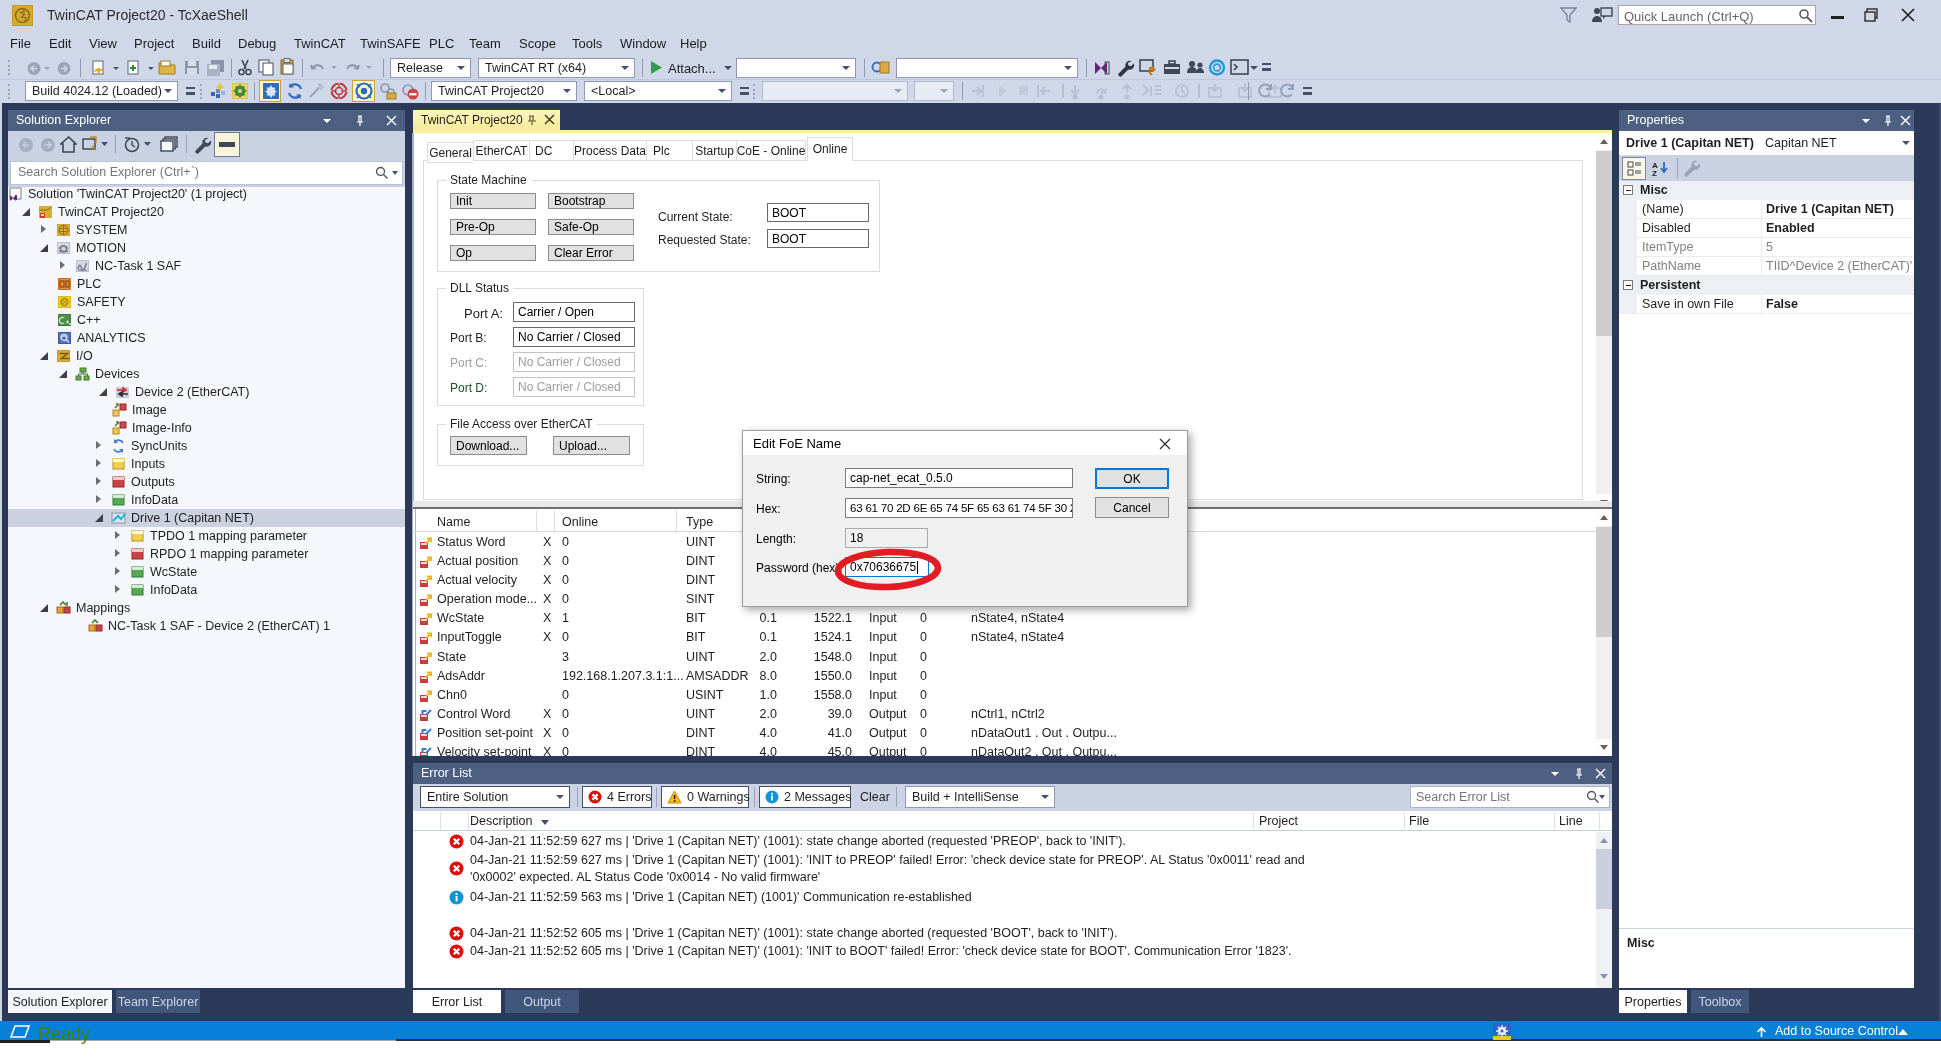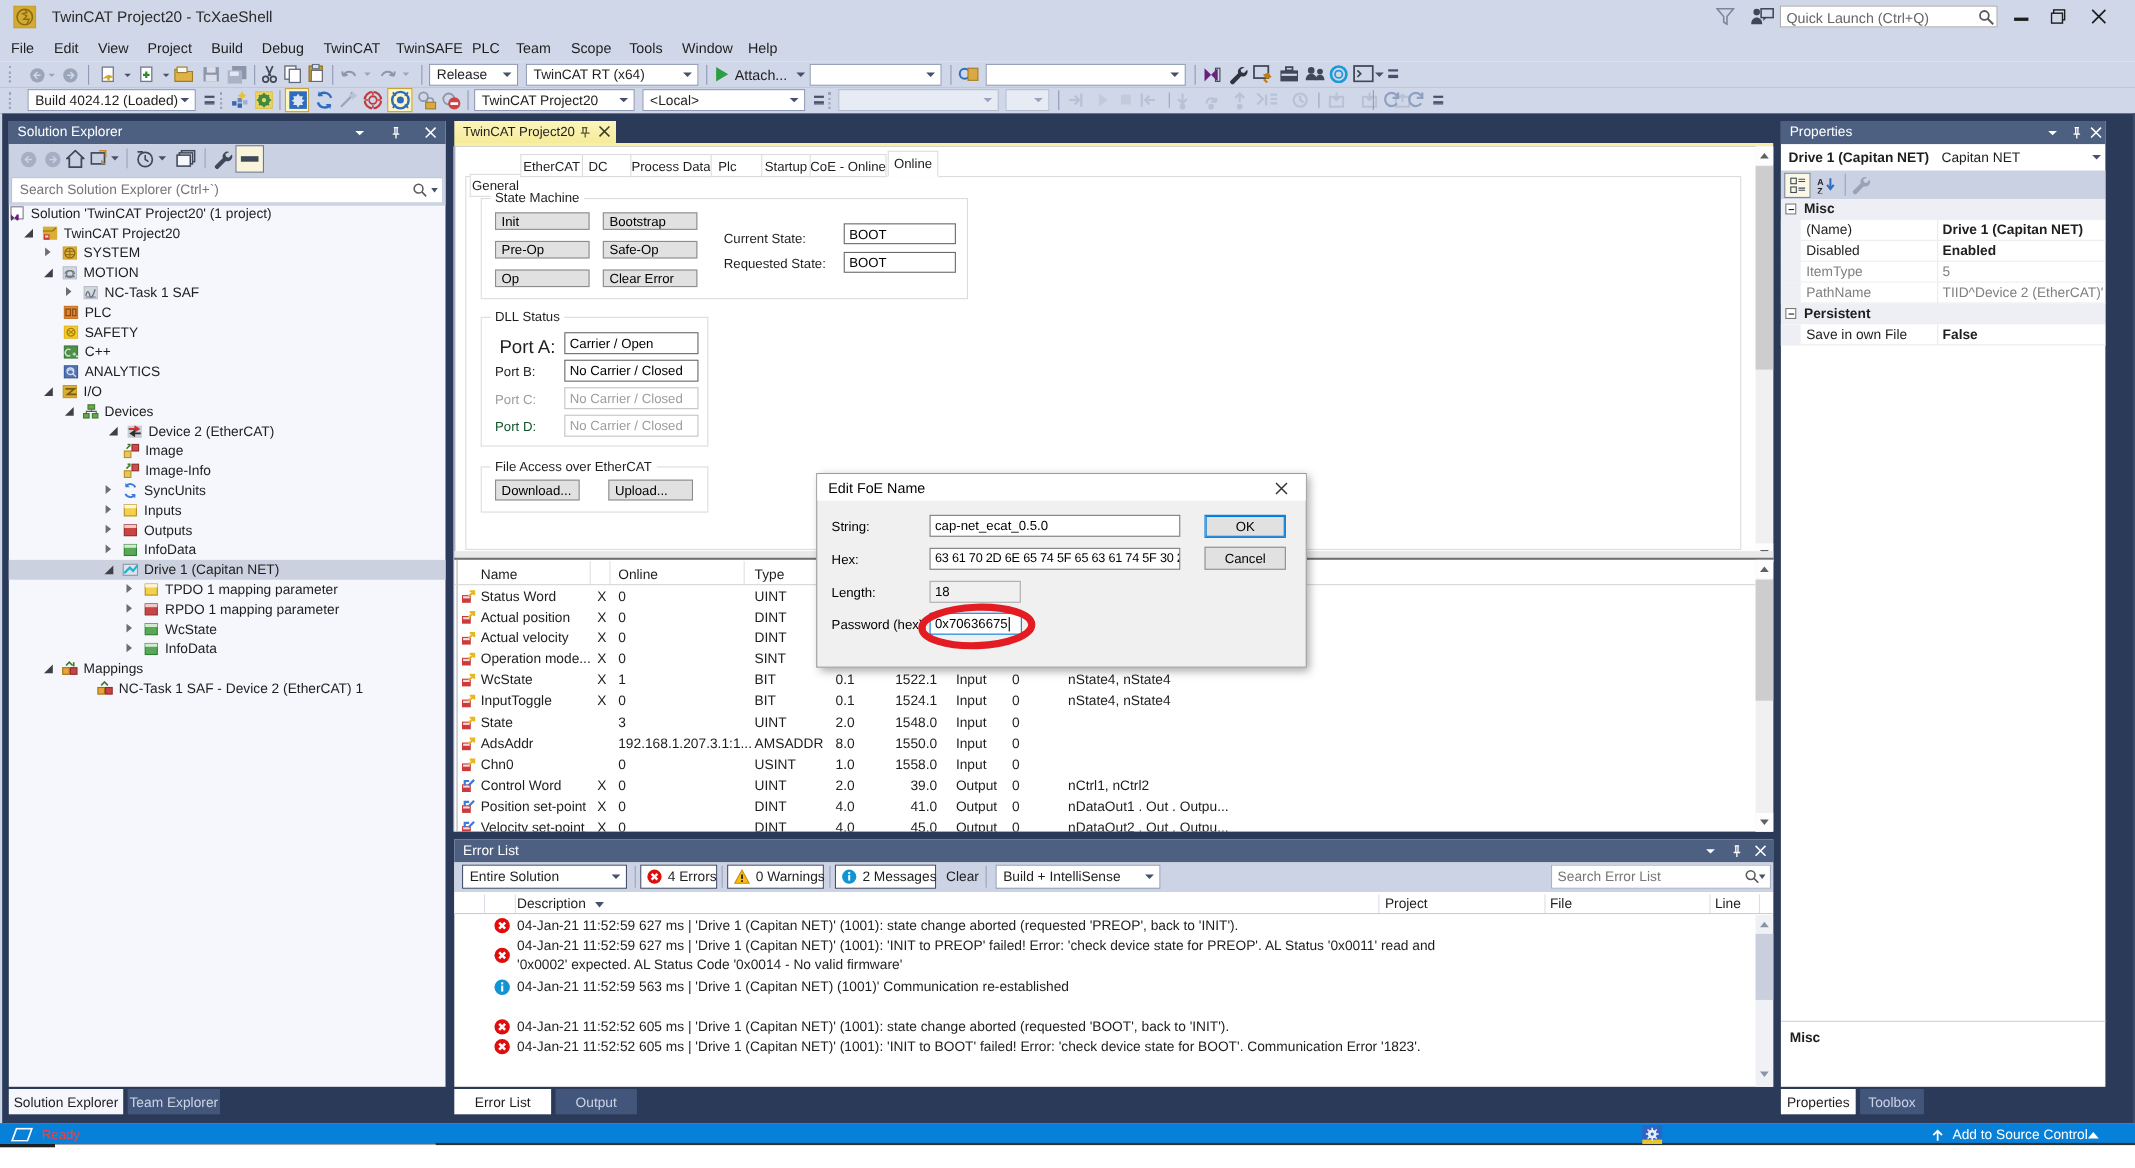--- a/index.html
+++ b/index.html
@@ -512,21 +512,21 @@
       <path d="M3 2h5M4 2v5M7 2v5M2 7h8M6 7v4" stroke="#5a5a32" stroke-width="1.2" fill="none"></path>
     </svg>
 <svg class="a" style="left:544px;top:114px" width="11" height="11" viewBox="0 0 11 11">
       <path d="M1 1l9 9M10 1l-9 9" stroke="#3f3f28" stroke-width="1.5"></path>
     </svg>
 <div class="a" style="left:413px;top:130px;width:1199px;height:3px;background:#f8efa3"></div>
 <div class="a" style="left:413px;top:133px;width:1199px;height:378px;background:#fff"></div>
 <div class="a" style="left:412px;top:133px;width:2px;height:623px;background:#a8b0bf"></div>
 
 <div class="a" style="left:423px;top:160px;width:1160px;height:340px;background:#fff;border:1px solid #dcdcdc;border-top:1px solid #dcdcdc"></div>
-<div class="a tx" style="left:427px;top:158px;width:46px;height:21px;border:1px solid #dcdcdc;border-right:none;font-size:12px;display:flex;align-items:center;justify-content:center;background:#fff">General</div>
+<div class="a tx" style="left:427px;top:142px;width:46px;height:21px;border:1px solid #dcdcdc;border-right:none;font-size:12px;display:flex;align-items:center;justify-content:center;background:#fff">General</div>
 <div class="a tx" style="left:473px;top:140px;width:56px;height:21px;border:1px solid #dcdcdc;border-right:none;font-size:12px;display:flex;align-items:center;justify-content:center;background:#fff">EtherCAT</div>
 <div class="a tx" style="left:529px;top:140px;width:44px;height:21px;border:1px solid #dcdcdc;border-right:none;font-size:12px;display:flex;align-items:center;padding-left:5px;background:#fff">DC</div>
 <div class="a tx" style="left:573px;top:140px;width:73px;height:21px;border:1px solid #dcdcdc;border-right:none;font-size:12px;display:flex;align-items:center;justify-content:center;background:#fff">Process Data</div>
 <div class="a tx" style="left:646px;top:140px;width:46px;height:21px;border:1px solid #dcdcdc;border-right:none;font-size:12px;display:flex;align-items:center;padding-left:6px;background:#fff">Plc</div>
 <div class="a tx" style="left:692px;top:140px;width:44px;height:21px;border:1px solid #dcdcdc;border-right:none;font-size:12px;display:flex;align-items:center;justify-content:center;background:#fff">Startup</div>
 <div class="a tx" style="left:736px;top:140px;width:70px;height:21px;border:1px solid #dcdcdc;font-size:12px;display:flex;align-items:center;justify-content:center;background:#fff">CoE - Online</div>
 <div class="a tx" style="left:807px;top:137px;width:46px;height:24px;border:1px solid #dcdcdc;border-bottom:1px solid #fff;font-size:12px;display:flex;align-items:center;justify-content:center;background:#fff;z-index:3">Online</div>
 
 <div class="gb" style="left:437px;top:180px;width:443px;height:92px">
       <div class="gbl">State Machine</div>
@@ -538,21 +538,21 @@
 <div class="a btn32" style="left:450px;top:245px;width:86px;height:16px;justify-content:flex-start;padding-left:5px">Op</div>
 <div class="a btn32" style="left:548px;top:245px;width:86px;height:16px;justify-content:flex-start;padding-left:5px">Clear Error</div>
 <div class="a tx" style="left:658px;top:210px;font-size:12px">Current State:</div>
 <div class="a tx" style="left:658px;top:233px;font-size:12px">Requested State:</div>
 <div class="a tb32" style="left:767px;top:203px;width:102px;height:19px">BOOT</div>
 <div class="a tb32" style="left:767px;top:229px;width:102px;height:19px">BOOT</div>
 
 <div class="gb" style="left:437px;top:288px;width:207px;height:118px">
       <div class="gbl">DLL Status</div>
     </div>
-<div class="a tx" style="left:454px;top:306px;font-size:17px">Port A:</div>
+<div class="a tx" style="left:464px;top:306px;font-size:13px">Port A:</div>
 <div class="a tb32" style="left:513px;top:302px;width:122px;height:20px">Carrier / Open</div>
 <div class="a tx" style="left:450px;top:331px;font-size:12px">Port B:</div>
 <div class="a tb32" style="left:513px;top:327px;width:122px;height:20px">No Carrier / Closed</div>
 <div class="a tx" style="left:450px;top:356px;font-size:12px;color:#9d9d9d">Port C:</div>
 <div class="a tb32" style="left:513px;top:352px;width:122px;height:20px;border-color:#c3c3c3;color:#9d9d9d">No Carrier / Closed</div>
 <div class="a tx" style="left:450px;top:381px;font-size:12px;color:#14532d">Port D:</div>
 <div class="a tb32" style="left:513px;top:377px;width:122px;height:20px;border-color:#c3c3c3;color:#9d9d9d">No Carrier / Closed</div>
 
 <div class="gb" style="left:437px;top:424px;width:207px;height:42px">
       <div class="gbl">File Access over EtherCAT</div>
@@ -974,21 +974,21 @@
 <div class="a tx" style="left:1619px;top:990px;width:68px;height:23px;background:#fff;display:flex;align-items:center;justify-content:center">Properties</div>
 <div class="a tx" style="left:1691px;top:990px;width:58px;height:23px;background:#42567c;color:#ccd4e4;display:flex;align-items:center;justify-content:center">Toolbox</div>
 
 <div class="a" style="left:0;top:1021px;width:1941px;height:19px;background:#0680d8"></div>
 <div class="a" style="left:0;top:1040px;width:50px;height:3px;background:#1f1f1f"></div>
 <div class="a" style="left:50px;top:1040px;width:346px;height:1px;background:#a8a8a8"></div>
 <div class="a" style="left:396px;top:1039px;width:1545px;height:2px;background:#32322c"></div>
 <svg class="a" style="left:10px;top:1025px" width="20" height="13" viewBox="0 0 20 13">
       <path d="M5 1h14L15 12H1z" fill="none" stroke="#fff" stroke-width="1.5"></path>
     </svg>
-<div class="a" style="left:38px;top:1024px;color:#ef4444;font-size:12px">Ready</div>
+<div class="a" style="left:38px;top:1024px;color:#4d7c0f;font-size:18px">Ready</div>
 <div class="a" style="left:1493px;top:1023px;width:18px;height:17px;background:#2f63c5"></div>
 <div class="a" style="left:1493px;top:1036px;width:18px;height:4px;background:#e8c62c"></div>
 <svg class="a" style="left:1496px;top:1025px" width="12" height="12" viewBox="0 0 12 12">
       <circle cx="6" cy="6" r="4" fill="#e8eef8"></circle>
       <circle cx="6" cy="6" r="1.5" fill="#2f63c5"></circle>
       <path d="M6 0v3M6 9v3M0 6h3M9 6h3M1.8 1.8l2 2M8.2 8.2l2 2M10.2 1.8l-2 2M3.8 8.2l-2 2" stroke="#e8eef8" stroke-width="1.4"></path>
     </svg>
 <svg class="a" style="left:1756px;top:1026px" width="11" height="12" viewBox="0 0 11 12">
       <path d="M5.5 11V2M1.5 6l4-4 4 4" fill="none" stroke="#fff" stroke-width="1.6"></path>
     </svg>

